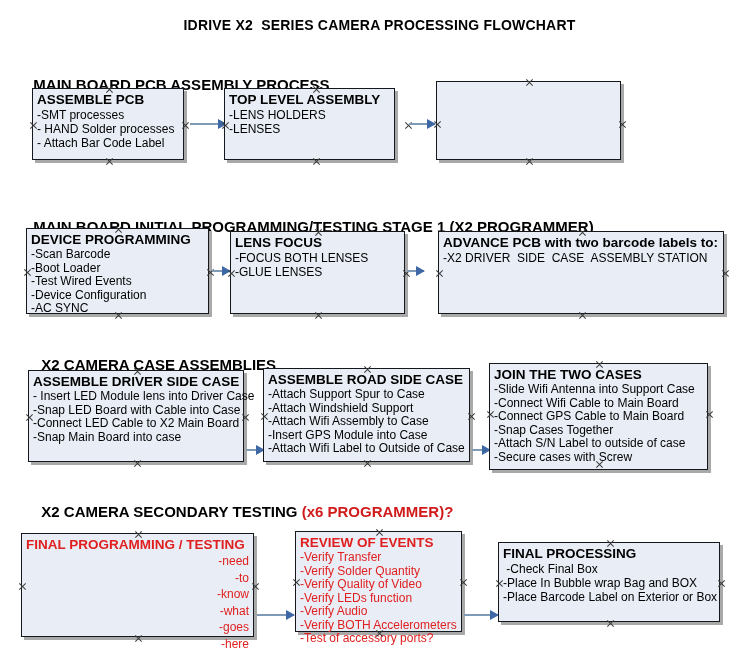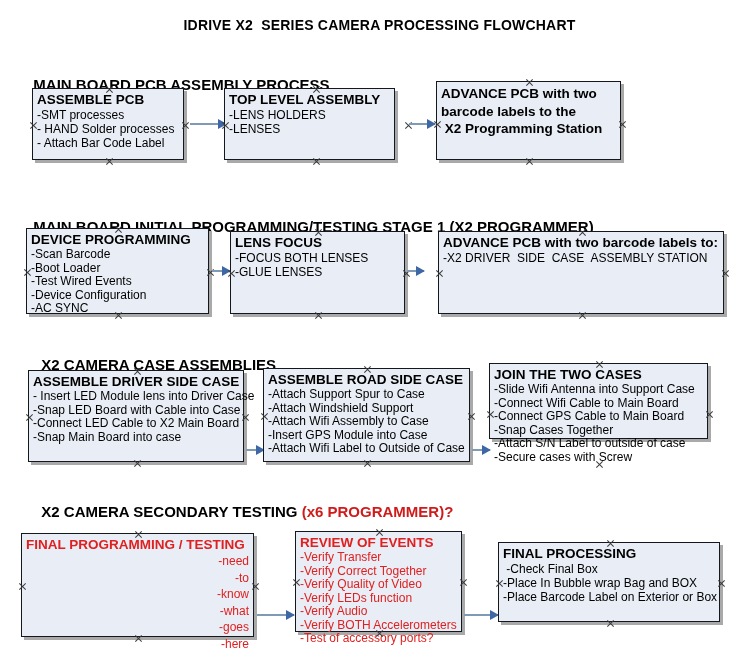--- a/index.html
+++ b/index.html
@@ -145,23 +145,20 @@
   <span class="handle" style="left:91px; top:72px;"></span>
   <span class="handle" style="left:0px;  top:36px;"></span>
   <span class="handle" style="left:183px;top:36px;"></span>
 </div>
 
 <div class="conn" style="left:409px; top:123px; width:26px;">
   <span class="head"></span>
 </div>
 
 <div class="fbox multi-title" style="left:436px; top:81px; width:185px; height:79px;">
-  <div class="bx-title">ADVANCE PCB with two
-barcode labels to the
- X2 Programming Station</div>
   <span class="handle" style="left:92px; top:0px;"></span>
   <span class="handle" style="left:92px; top:79px;"></span>
   <span class="handle" style="left:0px;  top:42px;"></span>
   <span class="handle" style="left:185px;top:42px;"></span>
 </div>
 
 <div class="section-title" style="left:25px; top:201px;">
   <span>MAIN BOARD INITIAL PROGRAMMING/TESTING STAGE 1 (X2 PROGRAMMER)</span>
 </div>
 
@@ -235,21 +232,21 @@
   <span class="handle" style="left:103px;top:0px;"></span>
   <span class="handle" style="left:103px;top:94px;"></span>
   <span class="handle" style="left:0px;  top:47px;"></span>
   <span class="handle" style="left:207px;top:47px;"></span>
 </div>
 
 <div class="conn" style="left:472px; top:449px; width:18px;">
   <span class="head"></span>
 </div>
 
-<div class="fbox dense" style="left:489px; top:363px; width:219px; height:76px;">
+<div class="fbox dense" style="left:489px; top:363px; width:219px; height:107px;">
   <div class="bx-title">JOIN THE TWO CASES</div>
   <div class="bx-line">-Slide Wifi Antenna into Support Case</div>
   <div class="bx-line">-Connect Wifi Cable to Main Board</div>
   <div class="bx-line">-Connect GPS Cable to Main Board</div>
   <div class="bx-line">-Snap Cases Together</div>
   <div class="bx-line">-Attach S/N Label to outside of case</div>
   <div class="bx-line">-Secure cases with Screw</div>
   <span class="handle" style="left:109px;top:0px;"></span>
   <span class="handle" style="left:109px;top:100px;"></span>
   <span class="handle" style="left:0px;  top:50px;"></span>
@@ -274,21 +271,21 @@
   <span class="handle" style="left:233px;top:52px;"></span>
 </div>
 
 <div class="conn" style="left:257px; top:614px; width:37px;">
   <span class="head"></span>
 </div>
 
 <div class="fbox red dense" style="left:295px; top:531px; width:167px; height:101px;">
   <div class="bx-title">REVIEW OF EVENTS</div>
   <div class="bx-line">-Verify Transfer</div>
-  <div class="bx-line">-Verify Correct Together</div>
+  <div class="bx-line">-Verify Solder Quantity</div>
   <div class="bx-line">-Verify Quality of Video</div>
   <div class="bx-line">-Verify LEDs function</div>
   <div class="bx-line">-Verify Audio</div>
   <div class="bx-line">-Verify BOTH Accelerometers</div>
   <div class="bx-line">-Test of accessory ports?</div>
   <span class="handle" style="left:83px; top:0px;"></span>
   <span class="handle" style="left:83px; top:101px;"></span>
   <span class="handle" style="left:0px;  top:50px;"></span>
   <span class="handle" style="left:167px;top:50px;"></span>
 </div>

